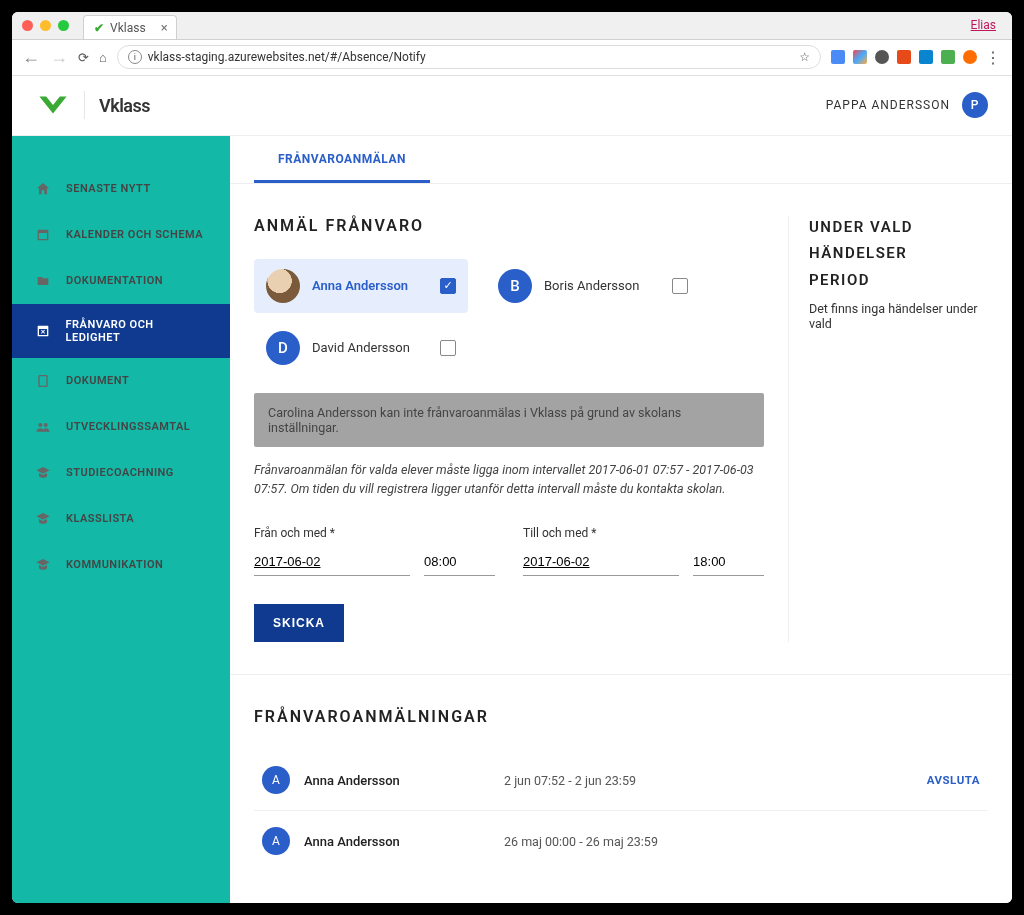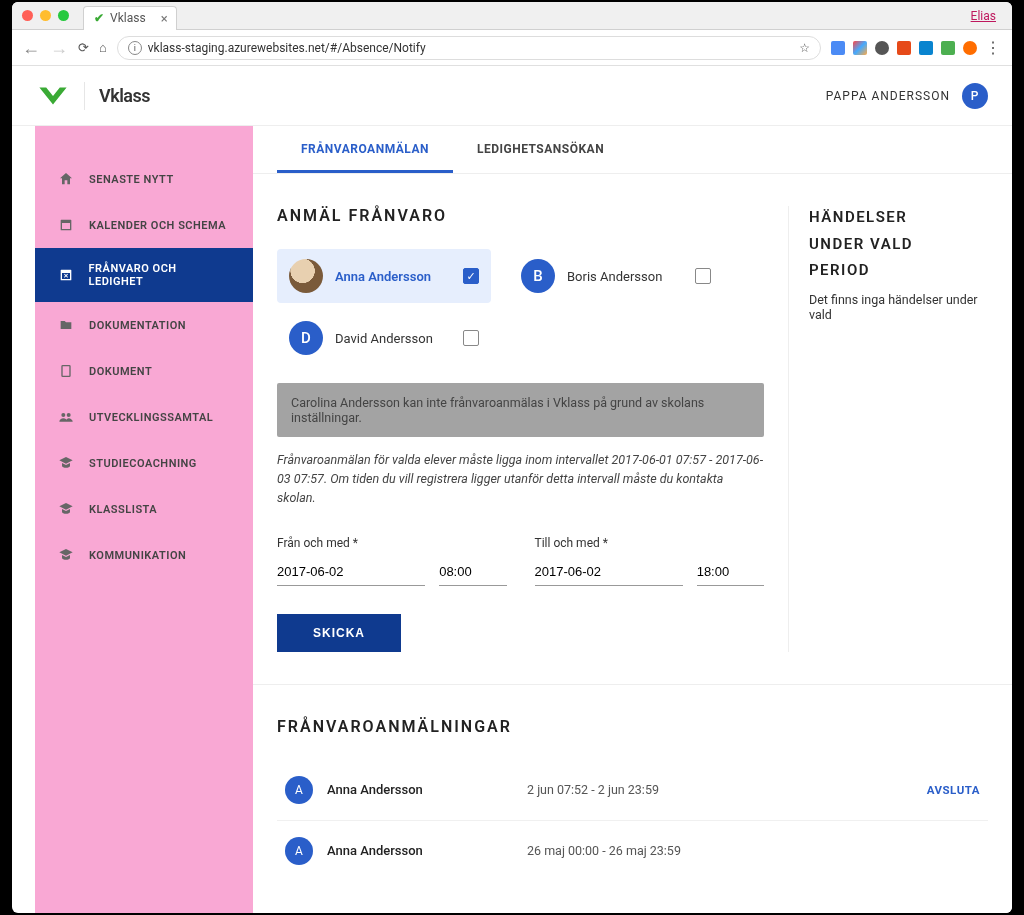--- a/index.html
+++ b/index.html
@@ -26,21 +26,21 @@
 .ext { width: 14px; height: 14px; border-radius: 2px; }
 .menu-dots { color: #555; font-size: 16px; letter-spacing: 1px;}
 .app-header { height: 60px; border-bottom: 1px solid #eee; display: flex; align-items: center; padding: 0 24px; }
 .logo-mark { width: 34px; height: 24px; display: flex; align-items: center; justify-content: center; }
 .logo-mark svg { width: 34px; height: 24px; }
 .logo-divider { width:1px; height: 28px; background:#e6e6e6; margin: 0 14px;}
 .logo-text { font-size: 18px; font-weight: 600; color: #333; letter-spacing: -0.5px;}
 .header-user { margin-left: auto; display: flex; align-items: center; gap: 12px; font-size: 12px; letter-spacing: 1px; color: #333; }
 .avatar-circle { width: 26px; height: 26px; border-radius: 50%; display: flex; align-items: center; justify-content: center; color: #fff; font-size: 12px; font-weight: 500; }
 .app-body { display: flex; min-height: 750px;}
-.sidebar { width: 218px; background: #f9a8d4; padding-top: 30px; margin-left: 23px; }
+.sidebar { width: 218px; background: #14b8a6; padding-top: 30px; }
 .sidebar-item { display: flex; align-items: center; gap: 14px; padding: 14px 22px; font-size: 11px; font-weight: 600; letter-spacing: 0.5px; color: #444; cursor: pointer; }
 .sidebar-item.active { background: #0f3a8f; color: #fff; }
 .sidebar-item .nav-icon { width: 18px; height: 18px; display: flex; align-items: center; justify-content: center; color: #666; }
 .sidebar-item.active .nav-icon { color: #fff; }
 .content { flex: 1; background: #fff; }
 .tabbar { display: flex; border-bottom: 1px solid #eee; padding: 0 24px; }
 .tab { padding: 16px 24px 14px; font-size: 12px; font-weight: 700; letter-spacing: 0.5px; color: #444; cursor: pointer; border-bottom: 3px solid transparent; }
 .tab.active { color: #2a5ec9; border-bottom-color: #2a5ec9; }
 .main-grid { display: flex; padding: 32px 24px; gap: 24px;}
 .main-col { flex: 1; min-width: 0;}
@@ -55,23 +55,23 @@
 .student-card.selected .student-name { color: #2a5ec9; font-weight: 600; }
 .checkbox { width: 16px; height: 16px; border: 1.5px solid #888; border-radius: 2px; display: flex; align-items: center; justify-content: center; color: #fff; font-size: 11px; cursor: pointer;}
 .checkbox.checked { background: #2a5ec9; border-color: #2a5ec9; }
 .info-box { background: #a3a3a3; padding: 12px 14px; font-size: 12.5px; color: #444; margin-bottom: 14px; border-radius: 2px;}
 .italic-note { font-style: italic; font-size: 12.5px; color: #444; margin-bottom: 28px; line-height: 1.5;}
 .datetime-row { display: flex; gap: 28px; margin-bottom: 28px;}
 .dt-group { flex: 1; }
 .dt-label { font-size: 12px; color: #333; margin-bottom: 8px; display: block;}
 .dt-inputs { display: flex; gap: 14px;}
 .dt-field { border: none; border-bottom: 1px solid #999; padding: 6px 0; font-size: 13px; background: transparent; outline: none; width: 100%;}
-.dt-field.date { flex: 2.2;}
+.dt-field.date { flex: 2.2; text-decoration: underline;}
 .dt-field.time { flex: 1;}
-.submit-btn { background: #0f3a8f; color: #fff; border: none; padding: 12px 36px; font-size: 12px; font-weight: 700; letter-spacing: 1px; cursor: pointer;}
+.submit-btn { background: #0f3a8f; color: #fff; border: none; padding: 12px 19px; font-size: 12px; font-weight: 700; letter-spacing: 1px; cursor: pointer;}
 .side-title { font-size: 15px; font-weight: 600; letter-spacing: 1.5px; color: #222; line-height: 1.5; margin-bottom: 4px;}
 .side-text { font-size: 12.5px; color: #333; }
 .reports-section { border-top: 1px solid #eee; padding: 32px 24px;}
 .report-row { display: flex; align-items: center; padding: 16px 8px; border-bottom: 1px solid #f0f0f0;}
 .report-row:last-child { border-bottom: none; }
 .report-avatar { width: 28px; height: 28px; border-radius: 50%; background: #2a5ec9; color: #fff; display: flex; align-items: center; justify-content: center; font-size: 12px; margin-right: 14px;}
 .report-name { width: 200px; font-size: 13px; color: #222; font-weight: 500;}
 .report-range { font-size: 12.5px; color: #555;}
 .report-action { margin-left: auto; color: #2a5ec9; font-size: 11.5px; font-weight: 700; letter-spacing: 0.5px; cursor: pointer;}
 </style>
@@ -141,35 +141,35 @@
           <span>SENASTE NYTT</span>
         </div>
         <div class="sidebar-item">
           <span class="nav-icon">
             <svg width="16" height="16" viewBox="0 0 24 24" fill="currentColor">
               <path d="M5 4h14a1 1 0 011 1v14a1 1 0 01-1 1H5a1 1 0 01-1-1V5a1 1 0 011-1zm1 5v9h12V9H6z"></path>
             </svg>
           </span>
           <span>KALENDER OCH SCHEMA</span>
         </div>
+        <div class="sidebar-item">
+          <span class="nav-icon">
+            <svg width="16" height="16" viewBox="0 0 24 24" fill="currentColor">
+              <path d="M4 6h6l2 2h8v10H4z"></path>
+            </svg>
+          </span>
+          <span>DOKUMENTATION</span>
+        </div>
         <div class="sidebar-item active">
           <span class="nav-icon">
             <svg width="16" height="16" viewBox="0 0 24 24" fill="currentColor">
               <path d="M5 4h14a1 1 0 011 1v14a1 1 0 01-1 1H5a1 1 0 01-1-1V5a1 1 0 011-1zm1 5v9h12V9H6zm3 2l2 2-2 2 1 1 2-2 2 2 1-1-2-2 2-2-1-1-2 2-2-2-1 1z"></path>
             </svg>
           </span>
           <span>FRÅNVARO OCH LEDIGHET</span>
-        </div>
-        <div class="sidebar-item">
-          <span class="nav-icon">
-            <svg width="16" height="16" viewBox="0 0 24 24" fill="currentColor">
-              <path d="M4 6h6l2 2h8v10H4z"></path>
-            </svg>
-          </span>
-          <span>DOKUMENTATION</span>
         </div>
         <div class="sidebar-item">
           <span class="nav-icon">
             <svg width="16" height="16" viewBox="0 0 24 24" fill="none" stroke="currentColor" stroke-width="2">
               <rect x="6" y="4" width="12" height="16" rx="1"></rect>
             </svg>
           </span>
           <span>DOKUMENT</span>
         </div>
         <div class="sidebar-item">
@@ -203,21 +203,20 @@
             <svg width="16" height="16" viewBox="0 0 24 24" fill="currentColor">
               <path d="M12 3L2 8l10 5 10-5-10-5zm-6 9v4c0 2 3 3 6 3s6-1 6-3v-4l-6 3-6-3z"></path>
             </svg>
           </span>
           <span>KOMMUNIKATION</span>
         </div>
       </div>
     <div class="content">
       <div class="tabbar" id="tabbar">
           <div class="tab active">FRÅNVAROANMÄLAN</div>
-          <div class="tab">LEDIGHETSANSÖKAN</div>
         </div>
       <div class="main-grid">
         <div class="main-col">
           <div class="section-title">ANMÄL FRÅNVARO</div>
           <div class="students" id="students">
               <div class="student-card selected">
                 <div class="student-avatar photo"></div>
                 <div class="student-name">Anna Andersson</div>
                 <div class="checkbox checked">✓</div>
               </div>
@@ -246,22 +245,22 @@
               <label class="dt-label">Till och med *</label>
               <div class="dt-inputs">
                 <input class="dt-field date" value="2017-06-02" style="">
                 <input class="dt-field time" value="18:00" style="">
               </div>
             </div>
           </div>
           <button class="submit-btn">SKICKA</button>
         </div>
         <div class="side-col">
+          <div class="side-title">UNDER VALD</div>
           <div class="side-title">HÄNDELSER</div>
-          <div class="side-title">UNDER VALD</div>
           <div class="side-title" style="margin-bottom:10px">PERIOD</div>
           <div class="side-text">Det finns inga händelser under vald</div>
         </div>
       </div>
       <div class="reports-section">
         <div class="section-title">FRÅNVAROANMÄLNINGAR</div>
         <div id="reports">
             <div class="report-row">
               <div class="report-avatar">A</div>
               <div class="report-name">Anna Andersson</div>

